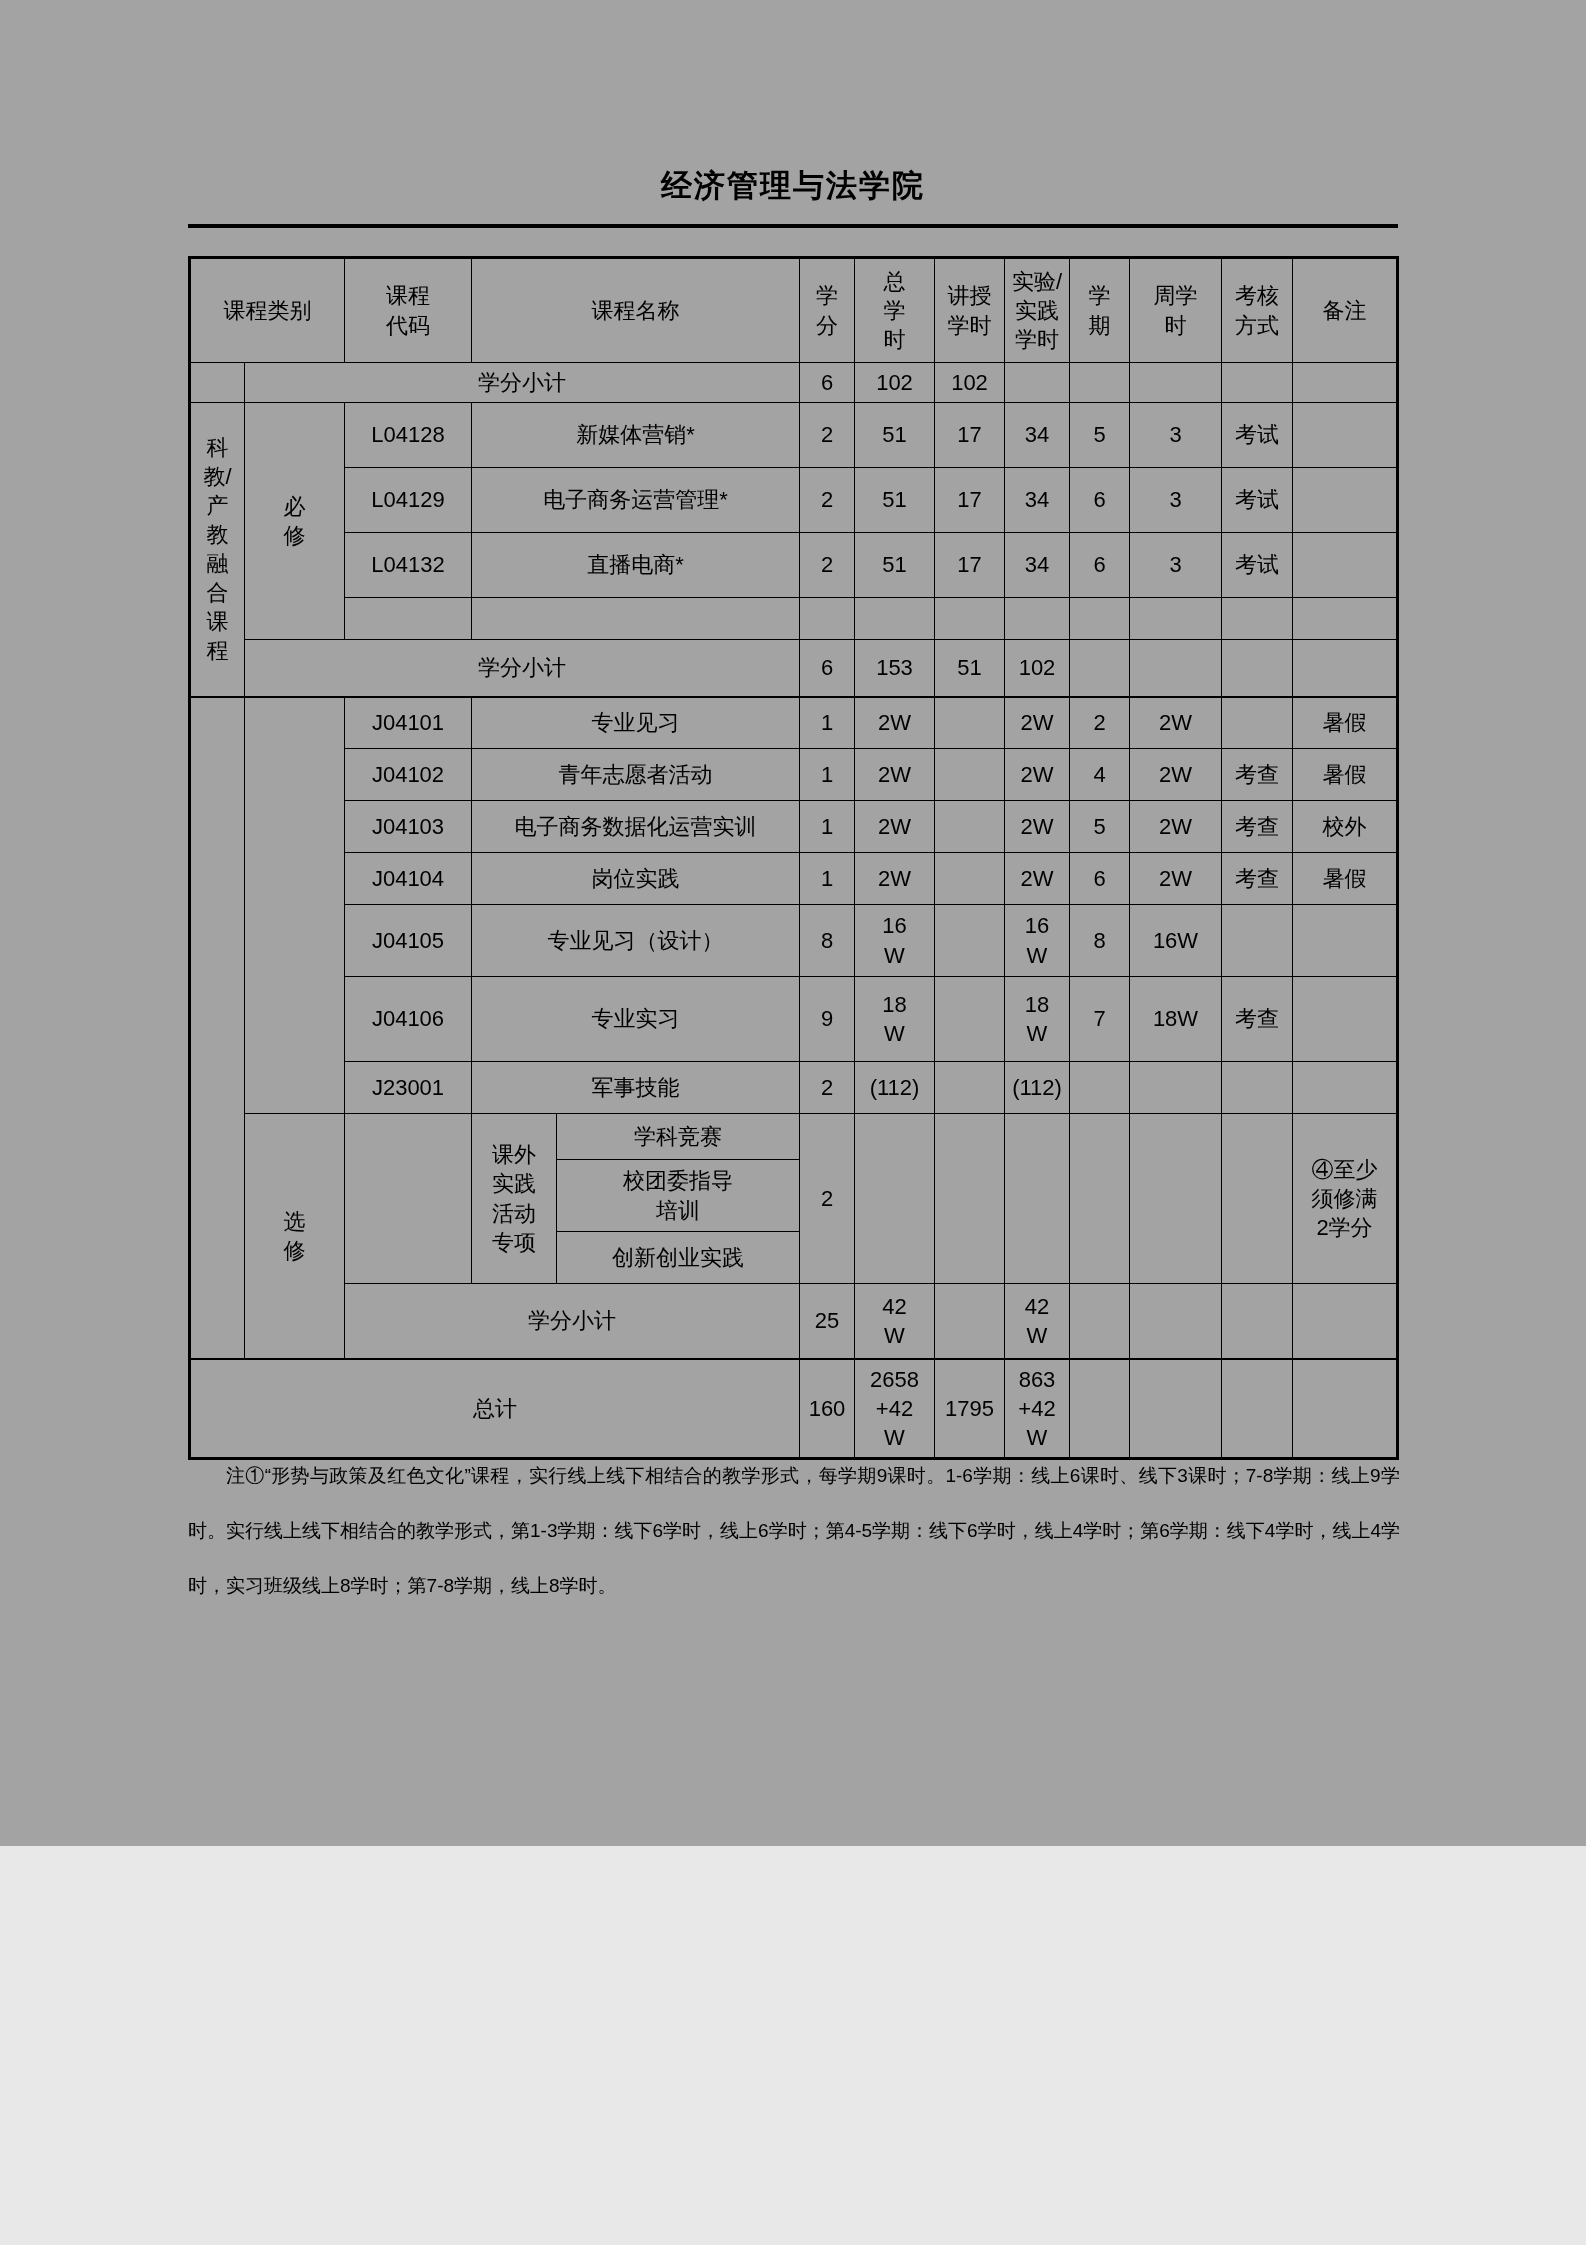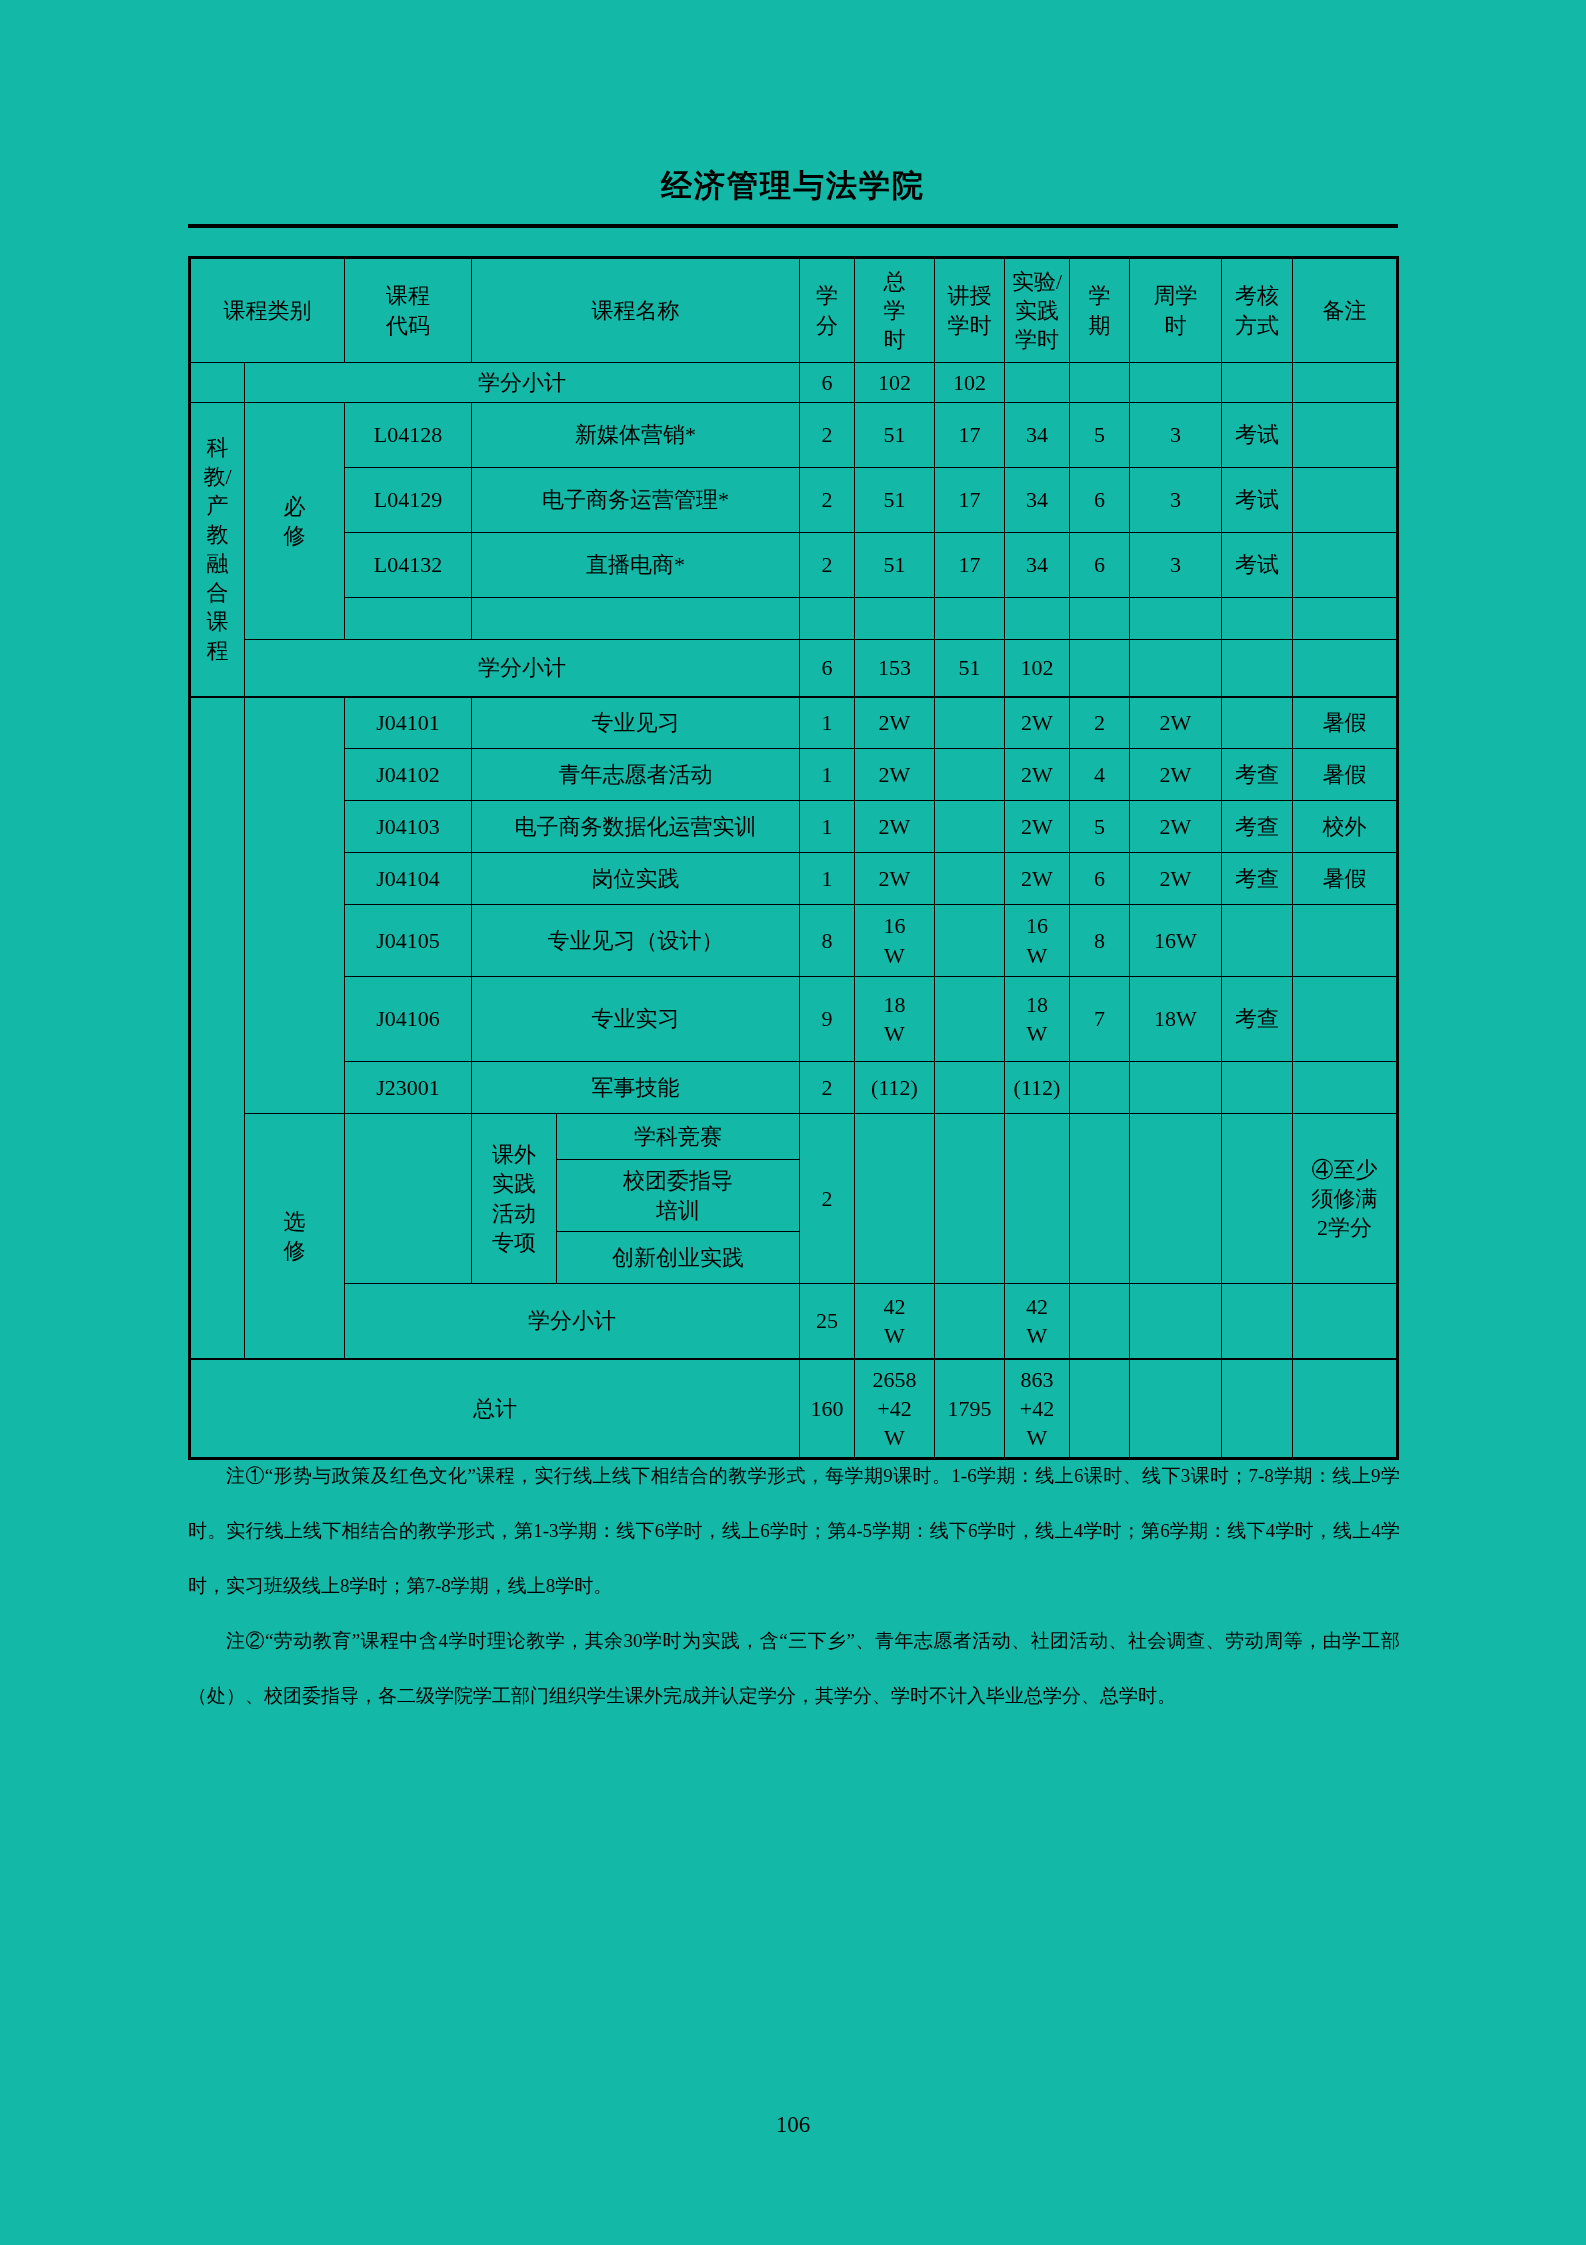--- a/index.html
+++ b/index.html
@@ -1,18 +1,18 @@
 <!DOCTYPE html>
 <html><head>
 <meta charset="utf-8">
 <style>
   html,body{margin:0;padding:0;background:#e8e8e8;}
   .page{
-    width:1586px;height:2245px;background:#14b8a6;position:relative;
-    font-family:Liberation Serif, serif;color:#000;
+    width:1586px;height:1846px;background:#a3a3a3;position:relative;
+    font-family:Liberation Sans, sans-serif;color:#000;
     margin:0 auto;overflow:hidden;
   }
   .title{
     position:absolute;top:165px;left:0;width:100%;text-align:center;
     font-size:31px;font-weight:600;letter-spacing:2px;
   }
   .rule{
     position:absolute;top:224px;left:188px;width:1210px;height:0;
     border-top:4px solid #000;
   }
@@ -332,18 +332,17 @@
       <td></td>
       <td></td>
       <td></td>
       <td></td>
     </tr>
   </tbody>
     </table>
 
   <div class="notes">
     <p>注①“形势与政策及红色文化”课程，实行线上线下相结合的教学形式，每学期9课时。1-6学期：线上6课时、线下3课时；7-8学期：线上9学时。实行线上线下相结合的教学形式，第1-3学期：线下6学时，线上6学时；第4-5学期：线下6学时，线上4学时；第6学期：线下4学时，线上4学时，实习班级线上8学时；第7-8学期，线上8学时。</p>
-    <p>注②“劳动教育”课程中含4学时理论教学，其余30学时为实践，含“三下乡”、青年志愿者活动、社团活动、社会调查、劳动周等，由学工部（处）、校团委指导，各二级学院学工部门组织学生课外完成并认定学分，其学分、学时不计入毕业总学分、总学时。</p>
   </div>
 
   <div class="pageno">106</div>
 
 </div>
 
 </body></html>

